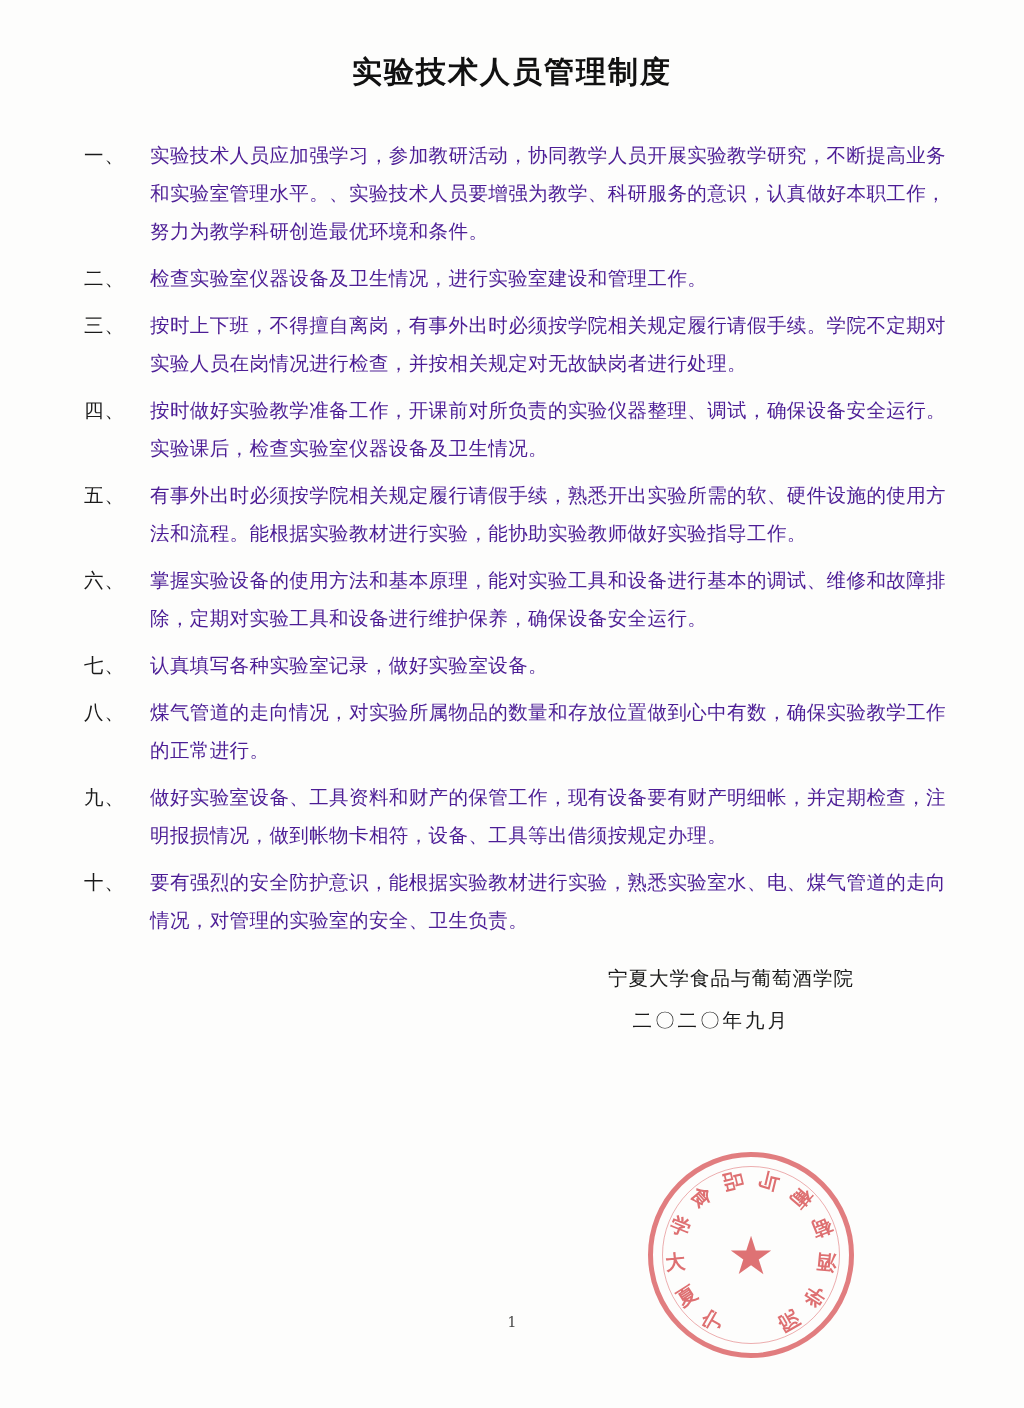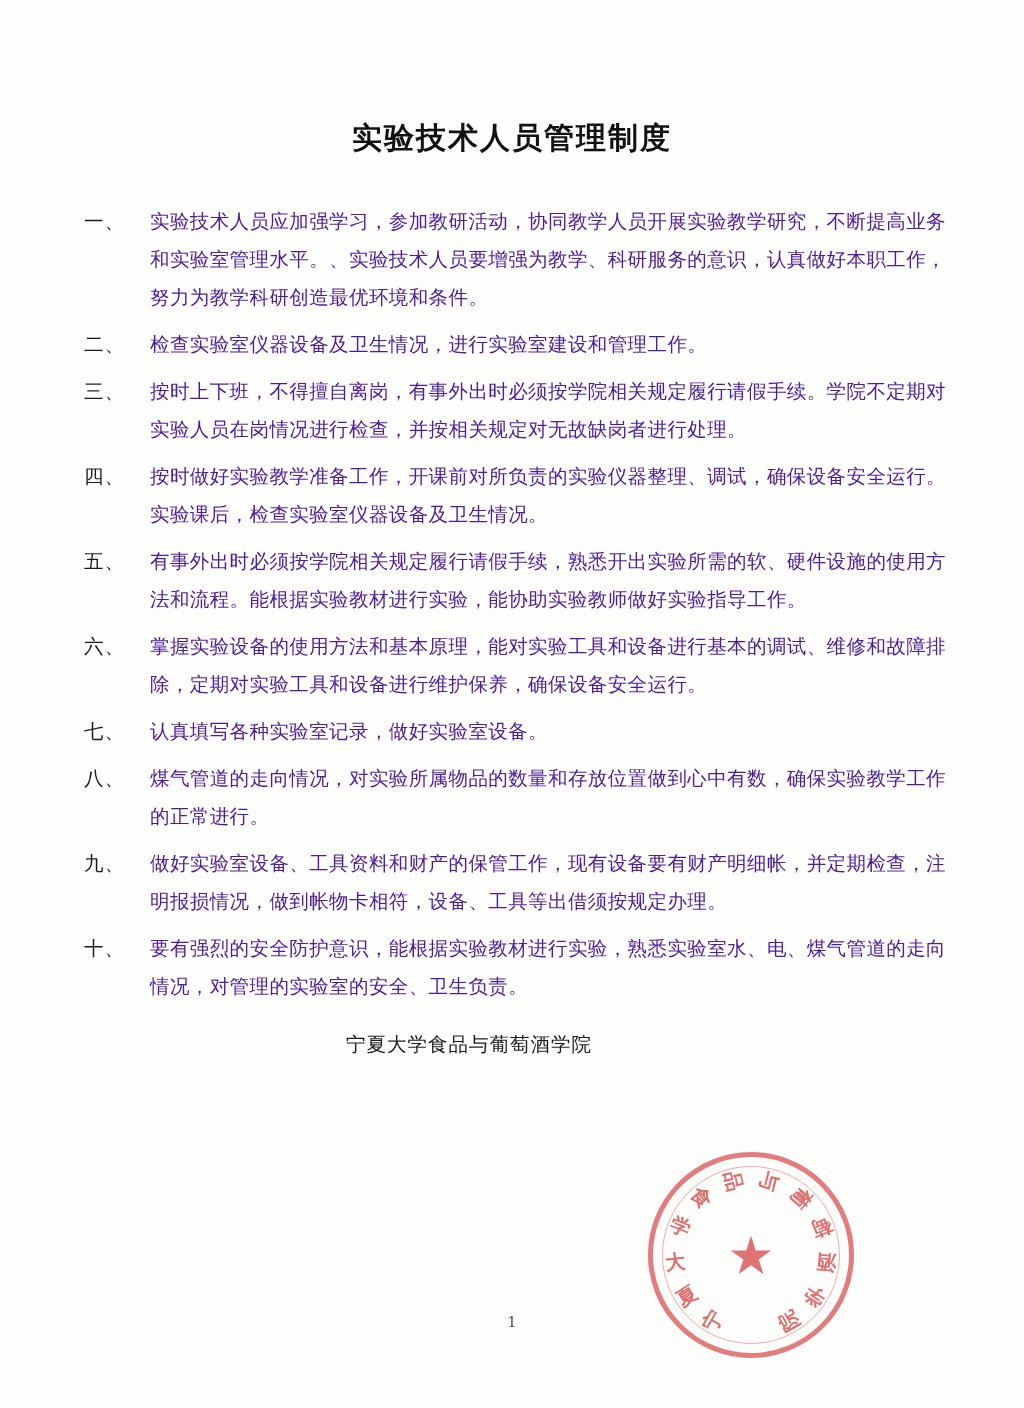--- a/index.html
+++ b/index.html
@@ -19,21 +19,21 @@
     position: absolute;
     inset: 0;
     background: #fdfdfc;
   }
   .doc-title {
     text-align: center;
     font-size: 30px;
     font-weight: bold;
     letter-spacing: 2px;
     margin: 0;
-    padding-top: 118px;
+    padding-top: 52px;
     font-family: "DejaVu Serif", "Liberation Serif", serif;
     color: #111;
   }
   .body-wrap {
     margin-top: 44px;
     padding: 0 78px 0 84px;
   }
   .clause {
     display: flex;
     align-items: flex-start;
@@ -52,21 +52,21 @@
     font-size: 19.5px;
     line-height: 38px;
     text-align: justify;
     text-justify: inter-ideograph;
     letter-spacing: 0.4px;
     color: #4c1d95;
   }
   .signature-block {
     margin-top: 18px;
     padding-right: 92px;
-    text-align: center;
+    text-align: right;
     position: relative;
     z-index: 2;
   }
   .sign-org {
     font-size: 19.5px;
     line-height: 42px;
     letter-spacing: 1px;
   }
   .sign-date {
     font-size: 19.5px;
@@ -194,20 +194,21 @@
       <div class="clause-text">做好实验室设备、工具资料和财产的保管工作，现有设备要有财产明细帐，并定期检查，注明报损情况，做到帐物卡相符，设备、工具等出借须按规定办理。</div>
     </div>
 
     <div class="clause">
       <div class="clause-num">十、</div>
       <div class="clause-text">要有强烈的安全防护意识，能根据实验教材进行实验，熟悉实验室水、电、煤气管道的走向情况，对管理的实验室的安全、卫生负责。</div>
     </div>
 
     <div class="signature-block">
       <div class="sign-org">宁夏大学食品与葡萄酒学院</div>
+      <div class="sign-date">二〇二〇年九月</div>
     </div>
 
   </div>
 
   <div class="seal">
     <div class="seal-inner"></div>
     <div class="seal-text" id="seal-ring">
         <span style="transform: rotate(-150deg) translate(0px, -76px) rotate(90deg) translate(-50%, -50%);">宁</span>
         <span style="transform: rotate(-122.727deg) translate(0px, -76px) rotate(90deg) translate(-50%, -50%);">夏</span>
         <span style="transform: rotate(-95.4545deg) translate(0px, -76px) rotate(90deg) translate(-50%, -50%);">大</span>

